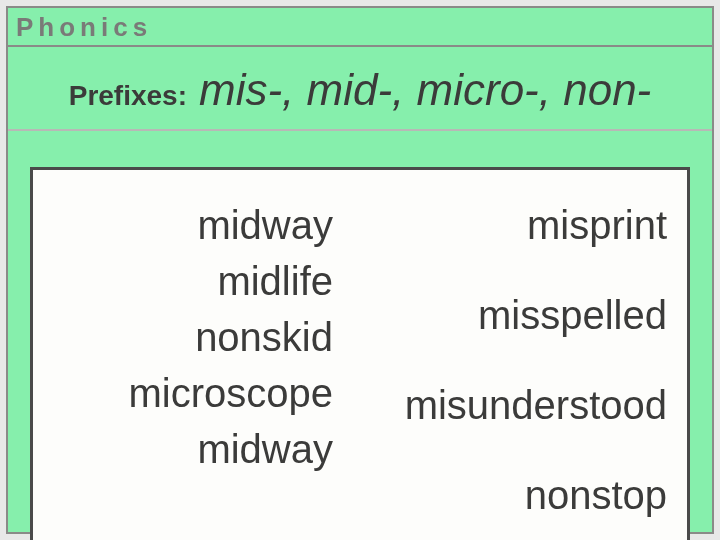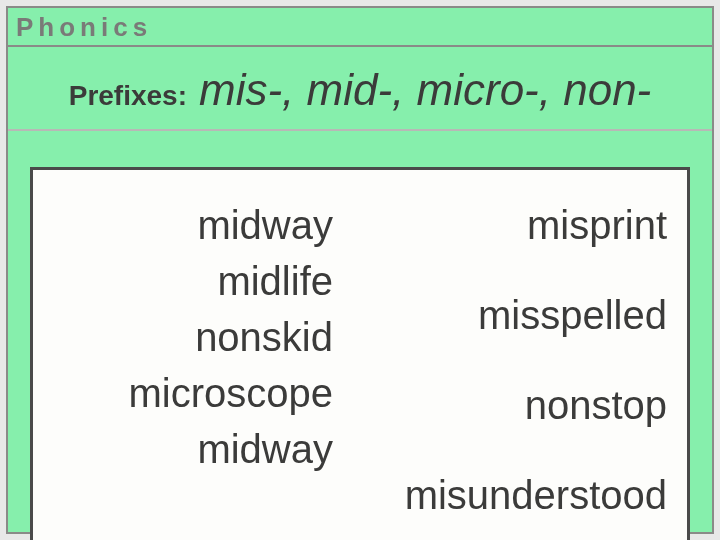--- a/index.html
+++ b/index.html
@@ -80,17 +80,17 @@
     <div class="col col1">
       <div class="word">midway</div>
       <div class="word">midlife</div>
       <div class="word">nonskid</div>
       <div class="word">microscope</div>
       <div class="word">midway</div>
     </div>
     <div class="col col2">
       <div class="word">misprint</div>
       <div class="word">misspelled</div>
+      <div class="word">misunderstood</div>
       <div class="word">nonstop</div>
-      <div class="word">misunderstood</div>
     </div>
   </div>
 </div>
 
 </body></html>

